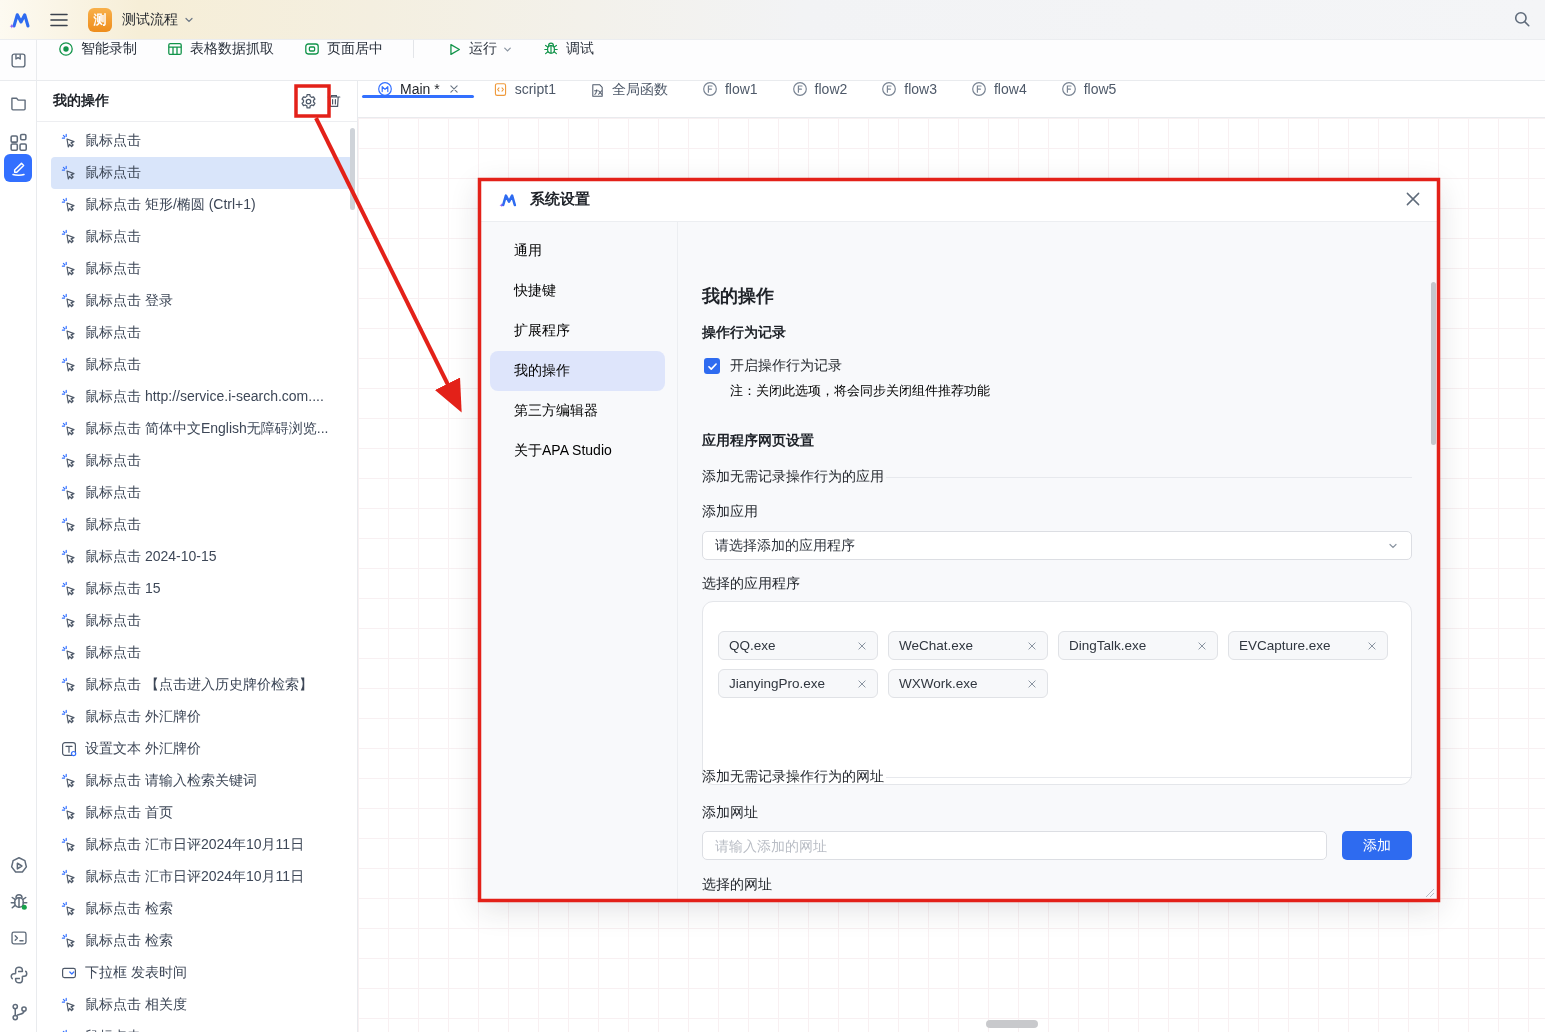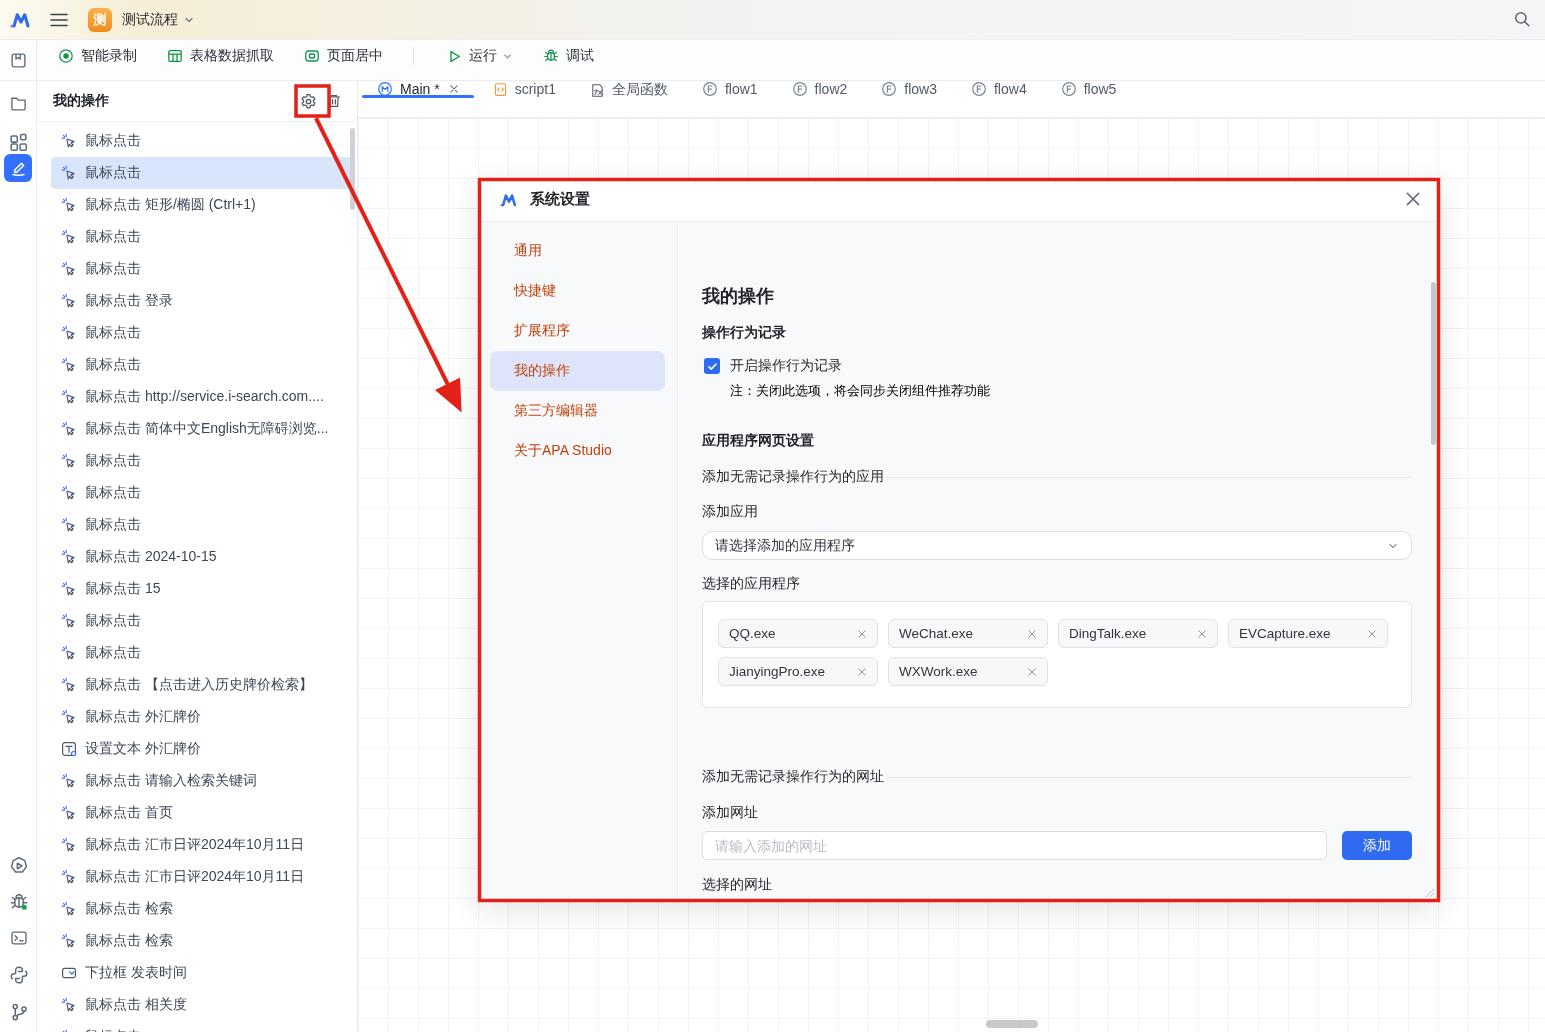--- a/index.html
+++ b/index.html
@@ -17,21 +17,21 @@
     background:linear-gradient(180deg,#f8b04a,#ee8d1c); color:#fff; font-weight:bold; font-size:13px;
     display:flex; align-items:center; justify-content:center; }
   .proj-title { margin-left:10px; font-size:14px; color:#1f2329; display:flex; align-items:center; gap:5px; cursor:pointer; }
   .proj-title .chev { color:#6b7785; }
   .topbar .search { position:absolute; right:14px; top:10px; color:#5f6b7a; cursor:pointer; }
 
   
   .toolrow { position:absolute; left:0; top:40px; width:1545px; height:41px; background:#fdfdfe; border-bottom:1px solid #e9ebee; }
   .rail-save { position:absolute; left:0; top:0; width:37px; height:41px; border-right:1px solid #e9ebee;
     display:flex; align-items:center; justify-content:center; color:#5f6b7a; }
-  .toolbar { position:absolute; left:37px; top:0; height:25px; display:flex; align-items:flex-end; padding-left:21px; }
+  .toolbar { position:absolute; left:37px; top:0; height:25px; display:flex; align-items:flex-start; padding-left:21px; }
   .tb-btn { display:flex; align-items:center; gap:7px; margin-right:30px; cursor:pointer; color:#2a313c; font-size:14px; }
   .tb-btn .ticon { color:#12944a; }
   .tb-btn .chev { color:#8a94a1; margin-left:-2px; }
   .tb-sep { width:1px; height:18px; background:#e3e5e9; margin:0 26px 0 0; }
 
   
   .rail { position:absolute; left:0; top:81px; width:37px; height:951px; background:#fff; border-right:1px solid #e9ebee; }
   .rail .ric { position:absolute; left:9px; color:#5f6b7a; cursor:pointer; }
   .rail .ric.active { left:4px; width:28px; height:28px; background:#3370ff; border-radius:6px; color:#fff;
     display:flex; align-items:center; justify-content:center; }
@@ -62,35 +62,35 @@
   .hscroll { position:absolute; left:628px; bottom:4px; width:52px; height:8px; background:#c8c9cc; border-radius:4px; }
 
   
   .dialog { position:absolute; left:478px; top:178px; width:962px; height:724px; background:#f8f9fb;
     border-radius:8px; box-shadow:0 8px 30px rgba(31,35,41,.12); overflow:hidden; }
   .dlg-head { height:44px; background:#fff; border-bottom:1px solid #eceef1; display:flex; align-items:center; padding:0 20px; }
   .dlg-title { font-weight:bold; font-size:15px; margin-left:10px; }
   .dlg-close { position:absolute; right:18px; top:12px; color:#5f6b7a; cursor:pointer; }
   .dlg-body { position:absolute; top:44px; left:0; right:0; bottom:0; display:flex; }
   .dlg-nav { width:200px; border-right:1px solid #eceef1; padding-top:9px; }
-  .nav-item { height:40px; display:flex; align-items:center; padding-left:24px; margin:0 12px; border-radius:8px; font-size:14px; color:#c2410c; cursor:pointer; }
+  .nav-item { height:40px; display:flex; align-items:center; padding-left:24px; margin:0 12px; border-radius:8px; font-size:14px; color:#000000; cursor:pointer; }
   .nav-item.active { background:#dee5fb; }
   .dlg-content { position:relative; flex:1; padding:0 28px 0 24px; }
   .c-head { position:absolute; left:24px; top:62px; font-size:18px; font-weight:bold; }
   .c-sub { position:absolute; left:24px; font-size:14px; font-weight:bold; }
   .chk-row { position:absolute; left:26px; top:135px; display:flex; align-items:center; gap:10px; }
   .chk { width:16px; height:16px; border-radius:3px; background:#2e6bf0; display:flex; align-items:center; justify-content:center; cursor:pointer; }
   .chk-note { position:absolute; left:52px; top:160px; font-size:13px; color:#000000; }
   .grp-row { position:absolute; left:24px; right:28px; display:flex; align-items:center; gap:2px; font-size:14px; }
   .grp-row .gline { flex:1; height:1px; background:#e7e9ed; }
   .f-label { position:absolute; left:24px; font-size:14px; }
-  .sel { position:absolute; left:24px; right:28px; top:309px; height:29px; background:#fff; border:1px solid #dcdee3; border-radius:10px;
+  .sel { position:absolute; left:24px; right:28px; top:309px; height:29px; background:#fff; border:1px solid #dcdee3; border-radius:5px;
     display:flex; align-items:center; padding:8px 12px; font-size:14px; color:#30363f; cursor:pointer; }
   .sel .chev { margin-left:auto; color:#8a94a1; }
-  .apps-box { position:absolute; left:24px; right:28px; top:379px; height:107px; background:#fff; border:1px solid #e4e6ea; border-radius:6px; padding:17px 15px; }
+  .apps-box { position:absolute; left:24px; right:28px; top:379px; height:184px; background:#fff; border:1px solid #e4e6ea; border-radius:11px; padding:29px 15px; }
   .chips { display:flex; flex-wrap:wrap; gap:9px 10px; }
   .chip { width:160px; height:29px; background:#f7f8fa; border:1px solid #e0e2e6; border-radius:6px;
     display:flex; align-items:center; padding:0 10px; font-size:13.5px; color:#30363f; }
   .chip .cx { margin-left:auto; color:#8a94a1; cursor:pointer; }
   .url-row { position:absolute; left:24px; right:28px; top:609px; height:29px; display:flex; gap:15px; }
   .url-input { flex:1; height:29px; border:1px solid #dcdee3; border-radius:5px; background:#fff; padding:0 12px; font-size:14px;
     font-family:"Liberation Sans","DejaVu Sans",sans-serif; color:#30363f; outline:none; }
   .url-input::placeholder { color:#b9bdc5; }
   .add-btn { width:70px; height:29px; background:#2e6bf0; color:#fff; border:none; border-radius:5px; font-size:14px; cursor:pointer;
     font-family:"Liberation Sans","DejaVu Sans",sans-serif; }

